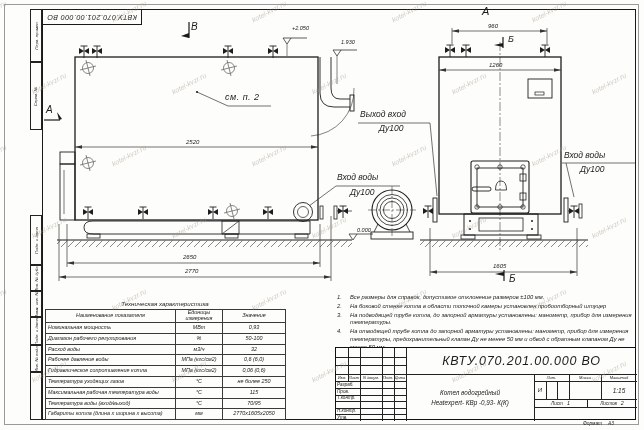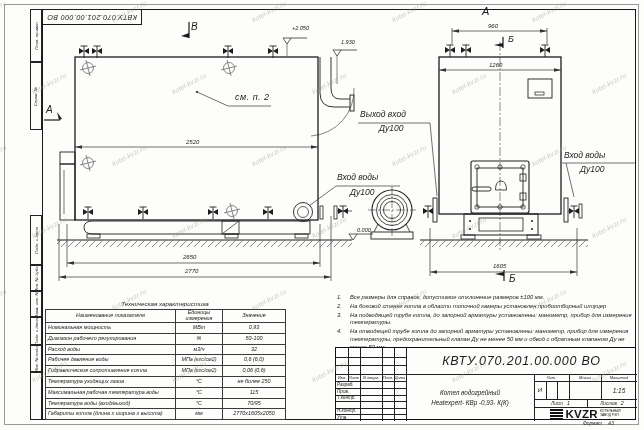--- a/index.html
+++ b/index.html
@@ -282,21 +282,21 @@
 
   <div class="topstamp">
     <span>КВТУ.070.201.00.000  ВО</span>
   </div>
 
   <div class="t" style="left:191px;top:22px;font-size:10px;">В</div>
   <div class="t" style="left:46px;top:105px;font-size:10px;">А</div>
   <div class="t" style="left:482px;top:6px;font-size:11px;">А</div>
   <div class="t" style="left:508px;top:35px;font-size:9px;">Б</div>
   <div class="t" style="left:509px;top:274px;font-size:10px;">Б</div>
-  <div class="t" style="left:235px;top:93px;font-size:9px;letter-spacing:.5px;">см. п. 2</div>
+  <div class="t" style="left:225px;top:93px;font-size:9px;letter-spacing:.5px;">см. п. 2</div>
 
   <div class="t" style="left:292px;top:26px;font-size:5.5px;">+2.050</div>
   <div class="t" style="left:341px;top:40px;font-size:5.5px;">1.930</div>
   <div class="t" style="left:357px;top:228px;font-size:5.5px;">0.000</div>
 
   <div class="t" style="left:186px;top:139px;font-size:6px;">2520</div>
   <div class="t" style="left:183px;top:254px;font-size:6px;">2650</div>
   <div class="t" style="left:185px;top:268px;font-size:6px;">2770</div>
   <div class="t" style="left:488px;top:23px;font-size:6px;">960</div>
   <div class="t" style="left:489px;top:62px;font-size:6px;">1260</div>
@@ -445,30 +445,20 @@
 
     <div class="cell" style="left:198px;top:51px;width:53px;height:8px;gap:4px;font-size:4.6px;">
       <span>Лист</span>
       <span style="font-size:5.4px;">1</span>
     </div>
     <div class="cell" style="left:251px;top:51px;width:50px;height:8px;gap:4px;font-size:4.6px;">
       <span>Листов</span>
       <span style="font-size:5.4px;">2</span>
     </div>
 
-    <div class="cell" style="left:198px;top:59px;width:103px;height:14px;">
-      <div class="logo">
-        <span class="logo-mark"></span>
-        <span class="logo-kvzr">KVZR</span>
-        <span class="logo-cap">
-          <span>КОТЕЛЬНЫЙ</span>
-          <span>ЗАВОД РЭП</span>
-        </span>
-      </div>
-    </div>
   </div>
 
   <div class="fmt">
     <span>Формат</span>
     <span>А3</span>
   </div>
 
   <div class="wmlayer">
       <span class="wm" style="left: -30px; top: 8px;">kotel-kvzr.ru</span>
       <span class="wm" style="left: 110px; top: 8px;">kotel-kvzr.ru</span>

